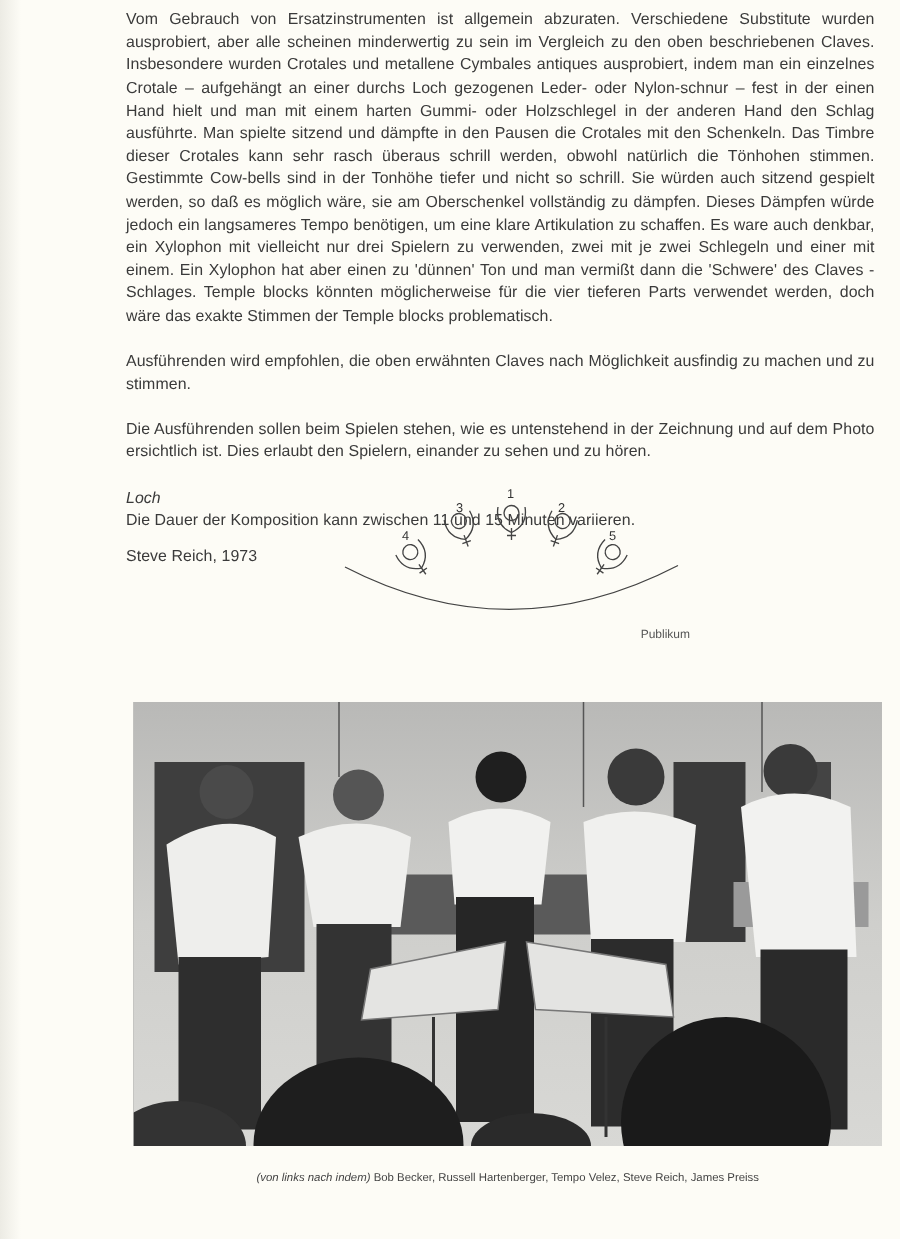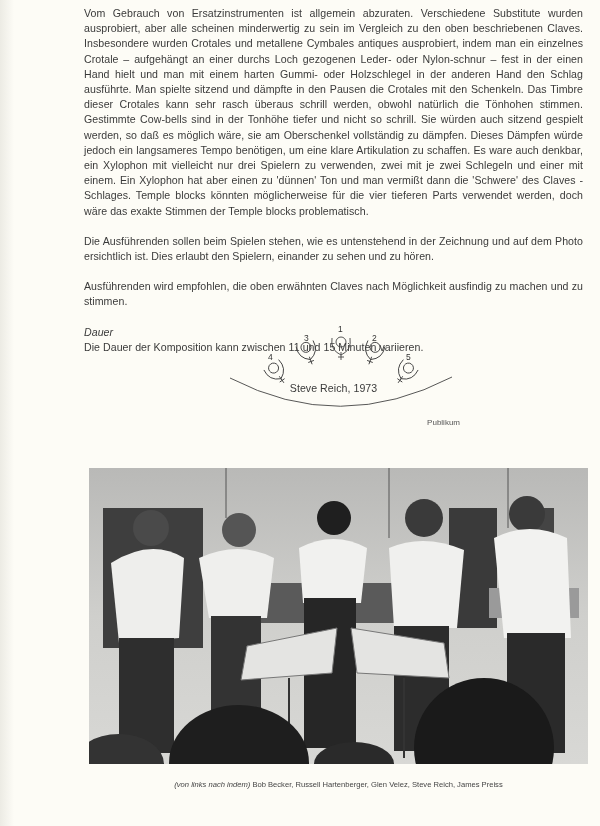--- a/index.html
+++ b/index.html
@@ -15,21 +15,21 @@
     background: linear-gradient(to right, #ecebe4, #fdfcf6);
   }
   .text-block {
     position: absolute; left: 84px; top: 6px; width: 499px;
     font-size: 10.6px; line-height: 15.2px;
     letter-spacing: 0.05px;
   }
   .para { margin: 0 0 15px 0; text-align: justify; text-align-last: left; }
   .para.tight { margin: 0; }
   .subhead { font-style: italic; margin: 0; }
-  .signature { text-align: center; margin-top: 26px; }
+  .signature { text-align: left; margin-top: 9px; }
   .diagram {
     position: absolute; left: 220px; top: 315px; width: 240px; height: 120px;
   }
   .diagram-label {
     position: absolute; left: 0; top: 103px; width: 240px; text-align: right;
     font-size: 8px; color: #555;
   }
   .photo {
     position: absolute; left: 89px; top: 468px; width: 499px; height: 296px;
     background: #8a8a8a; overflow: hidden;
@@ -40,23 +40,23 @@
   }
   .caption em { font-style: italic; }
 </style>
 </head>
 <body>
 
 <div class="left-shade"></div>
 
 <div class="text-block">
   <p class="para">Vom Gebrauch von Ersatzinstrumenten ist allgemein abzuraten. Verschiedene Substitute wurden ausprobiert, aber alle scheinen minderwertig zu sein im Vergleich zu den oben beschriebenen Claves.  Insbesondere wurden Crotales und metallene Cymbales antiques ausprobiert, indem man ein einzelnes Crotale – aufgehängt an einer durchs Loch gezogenen Leder- oder Nylon-schnur – fest in der einen Hand hielt und man mit einem harten Gummi- oder Holzschlegel in der anderen Hand den Schlag ausführte. Man spielte sitzend und dämpfte in den Pausen die Crotales mit den Schenkeln. Das Timbre dieser Crotales kann sehr rasch überaus schrill werden, obwohl natürlich die Tönhohen stimmen.  Gestimmte Cow-bells sind in der Tonhöhe tiefer und nicht so schrill.  Sie würden auch sitzend gespielt werden, so daß es möglich wäre, sie am Oberschenkel vollständig zu dämpfen.  Dieses Dämpfen würde jedoch ein langsameres Tempo benötigen, um eine klare Artikulation zu schaffen.  Es ware auch denkbar, ein Xylophon mit vielleicht nur drei Spielern zu verwenden, zwei mit je zwei Schlegeln und einer mit einem.  Ein Xylophon hat aber einen zu 'dünnen' Ton und man vermißt dann die 'Schwere' des Claves - Schlages.  Temple blocks könnten möglicherweise für die vier tieferen Parts verwendet werden, doch wäre das exakte Stimmen der Temple blocks problematisch.</p>
+  <p class="para">Ausführenden wird empfohlen, die oben erwähnten Claves nach Möglichkeit ausfindig zu machen und zu stimmen.</p>
   <p class="para">Die Ausführenden sollen beim Spielen stehen, wie es untenstehend in der Zeichnung und auf dem Photo ersichtlich ist. Dies erlaubt den Spielern, einander zu sehen und zu hören.</p>
-  <p class="para">Ausführenden wird empfohlen, die oben erwähnten Claves nach Möglichkeit ausfindig zu machen und zu stimmen.</p>
-  <p class="subhead">Dauer</p>
+  <p class="subhead">Loch</p>
   <p class="para tight">Die Dauer der Komposition kann zwischen 11 und 15 Minuten variieren.</p>
   <div class="signature">Steve Reich, 1973</div>
 </div>
 
 <div class="diagram">
   <svg width="240" height="100" viewBox="0 0 240 100" xmlns="http://www.w3.org/2000/svg">
     <g fill="none" stroke="#444" stroke-width="0.9">
 
       <path d="M10 63 Q120 120 232 62"></path>
 
@@ -157,14 +157,14 @@
 
     <ellipse cx="150" cy="295" rx="70" ry="58" fill="#1e1e1e"></ellipse>
     <ellipse cx="395" cy="280" rx="70" ry="70" fill="#1a1a1a"></ellipse>
     <ellipse cx="265" cy="296" rx="40" ry="22" fill="#2a2a2a"></ellipse>
     <ellipse cx="30" cy="296" rx="45" ry="30" fill="#333"></ellipse>
   </svg>
 </div>
 
 <div class="caption">
   <em>(von links nach indem)</em>
-  <span>Bob Becker, Russell Hartenberger, Glen Velez, Steve Reich, James Preiss</span>
+  <span>Bob Becker, Russell Hartenberger, Tempo Velez, Steve Reich, James Preiss</span>
 </div>
 
 </body></html>

